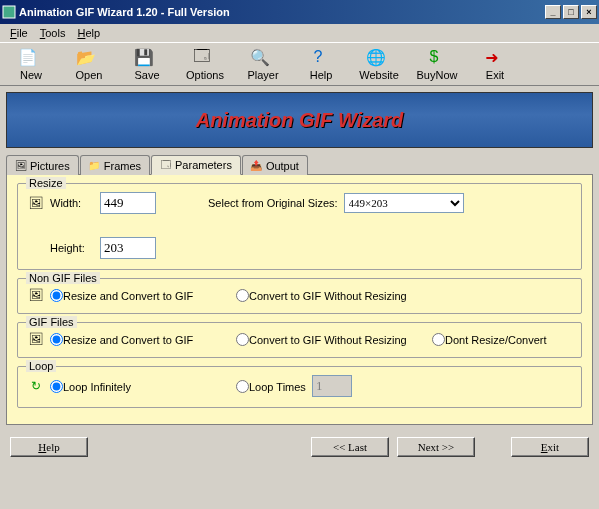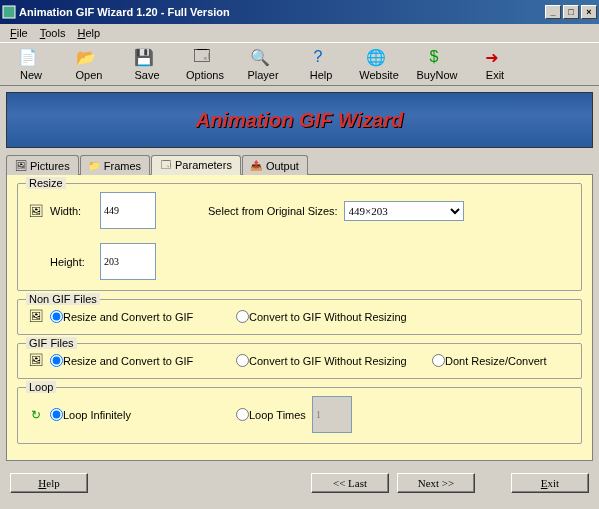--- a/index.html
+++ b/index.html
@@ -18,23 +18,23 @@
 .banner { margin: 6px; height: 56px; background: linear-gradient(to bottom, #2a5a9e, #3d6db0 40%, #2a5a9e); border: 1px solid #333; display: flex; align-items: center; justify-content: center; }
 .banner-text { color: #d93030; font-size: 20px; font-weight: bold; font-style: italic; font-family: Verdana, Arial; text-shadow: 1px 1px 0 #000; }
 .tabs { margin: 0 6px; display: flex; border-bottom: 1px solid #808080; }
 .tab { padding: 3px 8px; display: flex; align-items: center; gap: 3px; background: #d4d0c8; border: 1px solid #808080; border-bottom: none; border-top-left-radius: 3px; border-top-right-radius: 3px; margin-right: 1px; cursor: pointer; font-size: 11px; position: relative; top: 1px; }
 .tab.active { background: #ece9d8; border-bottom: 1px solid #ece9d8; z-index: 2; }
 .tab .tabicon { width: 12px; height: 12px; display: inline-flex; align-items: center; justify-content: center; font-size: 10px; }
 .content { margin: 0 6px 6px 6px; background: #fef9c3; border: 1px solid #808080; border-top: none; padding: 8px 10px; }
 .group { border: 1px solid #a0a0a0; border-radius: 2px; padding: 8px 10px 10px 10px; margin-bottom: 8px; position: relative; }
 .group-title { position: absolute; top: -7px; left: 8px; background: #ece9d8; padding: 0 3px; font-size: 11px; }
 .row { display: flex; align-items: center; gap: 6px; }
-.row + .row { margin-top: 14px; }
+.row + .row { margin-top: 23px; }
 .label { font-size: 11px; }
-input[type="text"] { font-family: Tahoma; font-size: 10px; border: 1px solid #7f9db9; padding: 12px 3px; background: #fff; }
+input[type="text"] { font-family: Tahoma; font-size: 13px; border: 1px solid #7f9db9; padding: 2px 3px; background: #fff; }
 input[type="text"]:disabled { background: #d4d0c8; color: #808080; }
 select { font-family: Tahoma; font-size: 11px; border: 1px solid #7f9db9; background: #fff; height: 20px; }
 .radio { display: flex; align-items: flex-end; gap: 0; cursor: pointer; font-size: 11px; }
 .radio input { margin: 0; }
 .small-icon { width: 16px; height: 16px; display: inline-flex; align-items: center; justify-content: center; font-size: 12px; }
 .footer { display: flex; padding: 6px 10px; gap: 8px; }
 .btn { background: #d4d0c8; border: 1px solid #404040; border-top-color: #fff; border-left-color: #fff; box-shadow: inset -1px -1px 0 #808080, inset 1px 1px 0 #d4d0c8; padding: 3px 0; width: 78px; font-size: 11px; cursor: pointer; text-align: center; font-family: Tahoma; }
 .spacer { flex: 1; }
 </style>
 </head>

